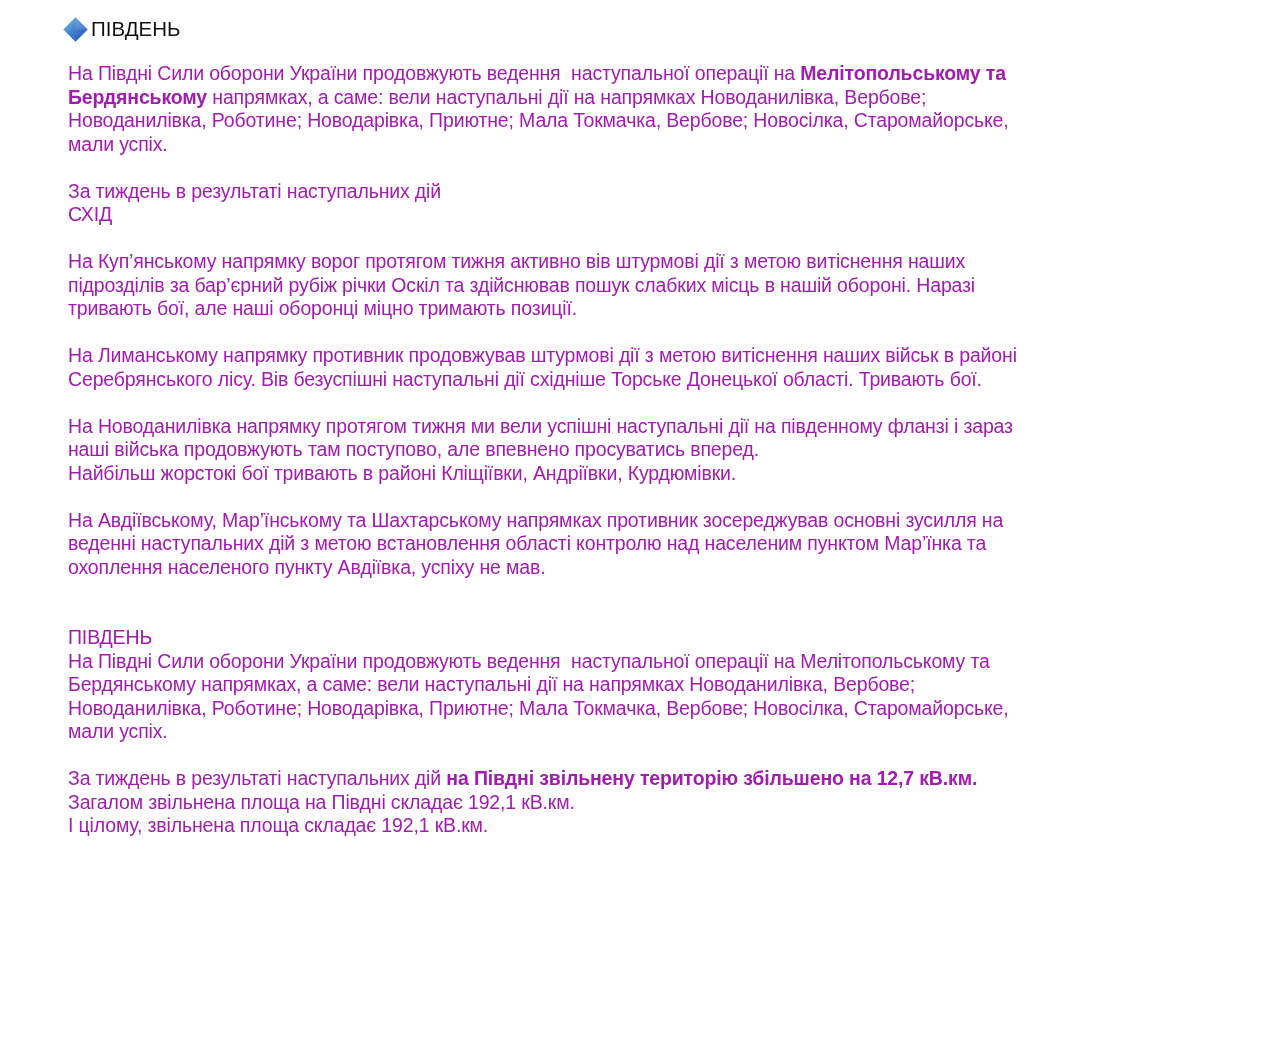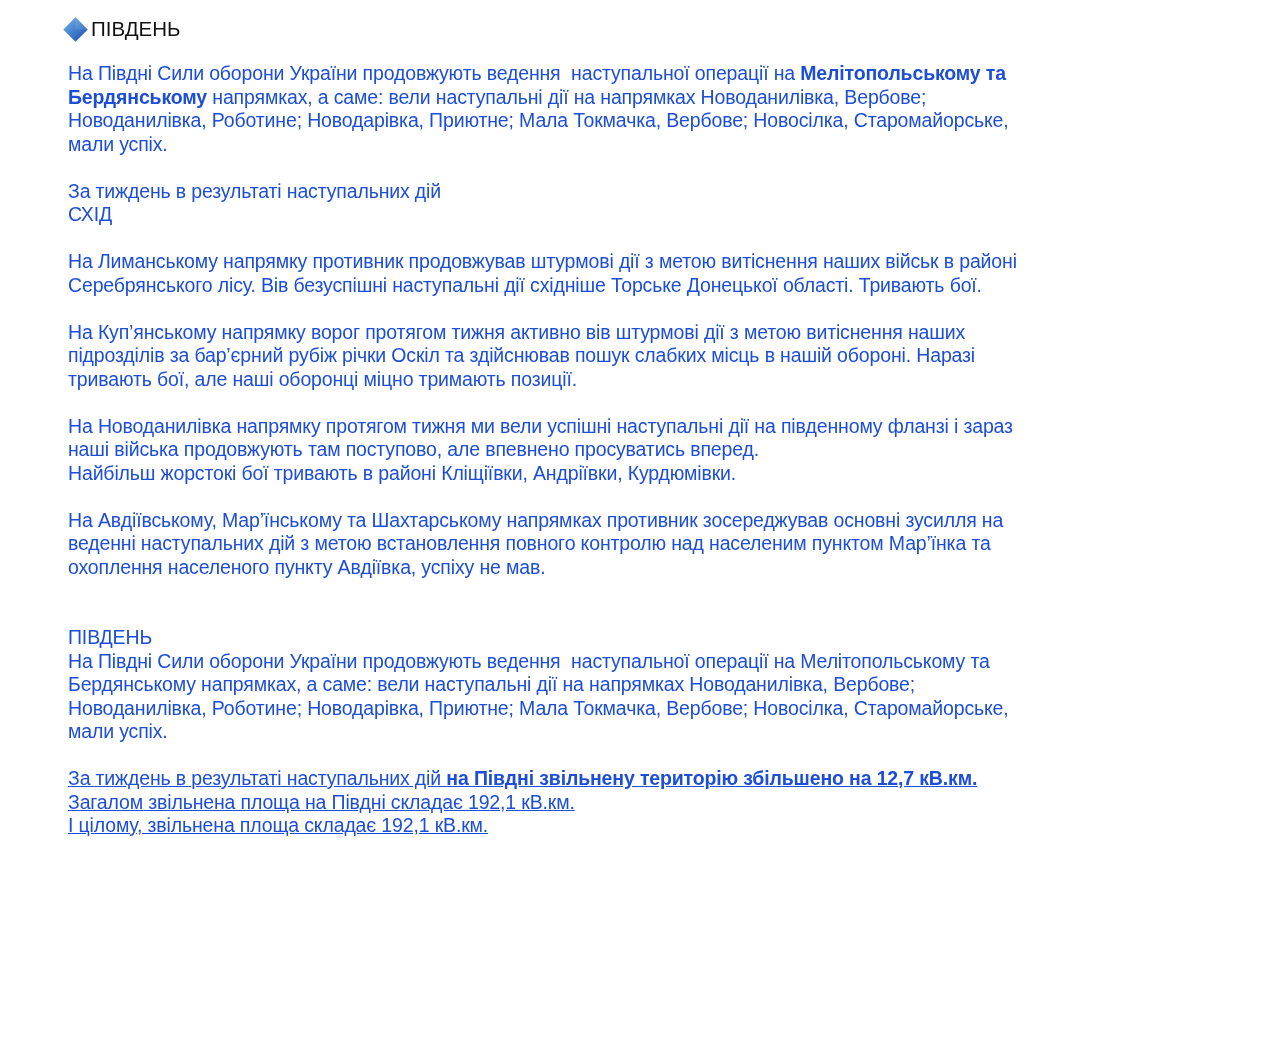--- a/index.html
+++ b/index.html
@@ -44,31 +44,30 @@
   }
   .doc-body {
     width: 985px;
   }
   .para {
     margin: 0 0 23.5px 0;
     font-size: 19.5px;
     line-height: 23.5px;
     letter-spacing: -0.15px;
     white-space: pre-wrap;
-    color: #1d4ed8;
+    color: #a21caf;
   }
   .para strong {
     font-weight: 700;
   }
   .para.extra-gap {
     margin-top: 47px;
   }
   .para:last-child {
     margin-bottom: 0;
-    text-decoration: underline;
   }
 </style>
 </head>
 <body>
 
 <div class="page">
 
   <div class="title-row">
     <svg class="diamond-icon" viewBox="0 0 32 32" aria-hidden="true">
       <defs>
@@ -80,25 +79,25 @@
       <polygon points="16,1.5 30.5,16 16,30.5 1.5,16" fill="url(#diamond-grad)"></polygon>
       <polygon points="16,1.5 30.5,16 16,16" fill="#ffffff" opacity="0.10"></polygon>
     </svg>
     <span class="title-text">ПІВДЕНЬ</span>
   </div>
 
   <div class="doc-body">
       <p class="para"><span>На Півдні Сили оборони України продовжують ведення  наступальної операції на </span><strong>Мелітопольському та Бердянському</strong><span> напрямках, а саме: вели наступальні дії на напрямках Новоданилівка, Вербове; Новоданилівка, Роботине; Новодарівка, Приютне; Мала Токмачка, Вербове; Новосілка, Старомайорське, мали успіх.</span></p>
       <p class="para"><span>За тиждень в результаті наступальних дій
 СХІД</span></p>
+      <p class="para"><span>На Куп’янському напрямку ворог протягом тижня активно вів штурмові дії з метою витіснення наших підрозділів за бар’єрний рубіж річки Оскіл та здійснював пошук слабких місць в нашій обороні. Наразі тривають бої, але наші оборонці міцно тримають позиції.</span></p>
       <p class="para"><span>На Лиманському напрямку противник продовжував штурмові дії з метою витіснення наших військ в районі Серебрянського лісу. Вів безуспішні наступальні дії східніше Торське Донецької області. Тривають бої.</span></p>
-      <p class="para"><span>На Куп’янському напрямку ворог протягом тижня активно вів штурмові дії з метою витіснення наших підрозділів за бар’єрний рубіж річки Оскіл та здійснював пошук слабких місць в нашій обороні. Наразі тривають бої, але наші оборонці міцно тримають позиції.</span></p>
       <p class="para"><span>На Новоданилівка напрямку протягом тижня ми вели успішні наступальні дії на південному фланзі і зараз наші війська продовжують там поступово, але впевнено просуватись вперед.
 Найбільш жорстокі бої тривають в районі Кліщіївки, Андріївки, Курдюмівки.</span></p>
-      <p class="para"><span>На Авдіївському, Мар’їнському та Шахтарському напрямках противник зосереджував основні зусилля на веденні наступальних дій з метою встановлення повного контролю над населеним пунктом Мар’їнка та охоплення населеного пункту Авдіївка, успіху не мав.</span></p>
+      <p class="para"><span>На Авдіївському, Мар’їнському та Шахтарському напрямках противник зосереджував основні зусилля на веденні наступальних дій з метою встановлення області контролю над населеним пунктом Мар’їнка та охоплення населеного пункту Авдіївка, успіху не мав.</span></p>
       <p class="para extra-gap"><span>ПІВДЕНЬ
 На Півдні Сили оборони України продовжують ведення  наступальної операції на Мелітопольському та Бердянському напрямках, а саме: вели наступальні дії на напрямках Новоданилівка, Вербове; Новоданилівка, Роботине; Новодарівка, Приютне; Мала Токмачка, Вербове; Новосілка, Старомайорське, мали успіх.</span></p>
       <p class="para"><span>За тиждень в результаті наступальних дій </span><strong>на Півдні звільнену територію збільшено на 12,7 кВ.км.</strong><span>
 Загалом звільнена площа на Півдні складає 192,1 кВ.км.
 І цілому, звільнена площа складає 192,1 кВ.км.</span></p>
     </div>
 
 </div>
 
 </body></html>

